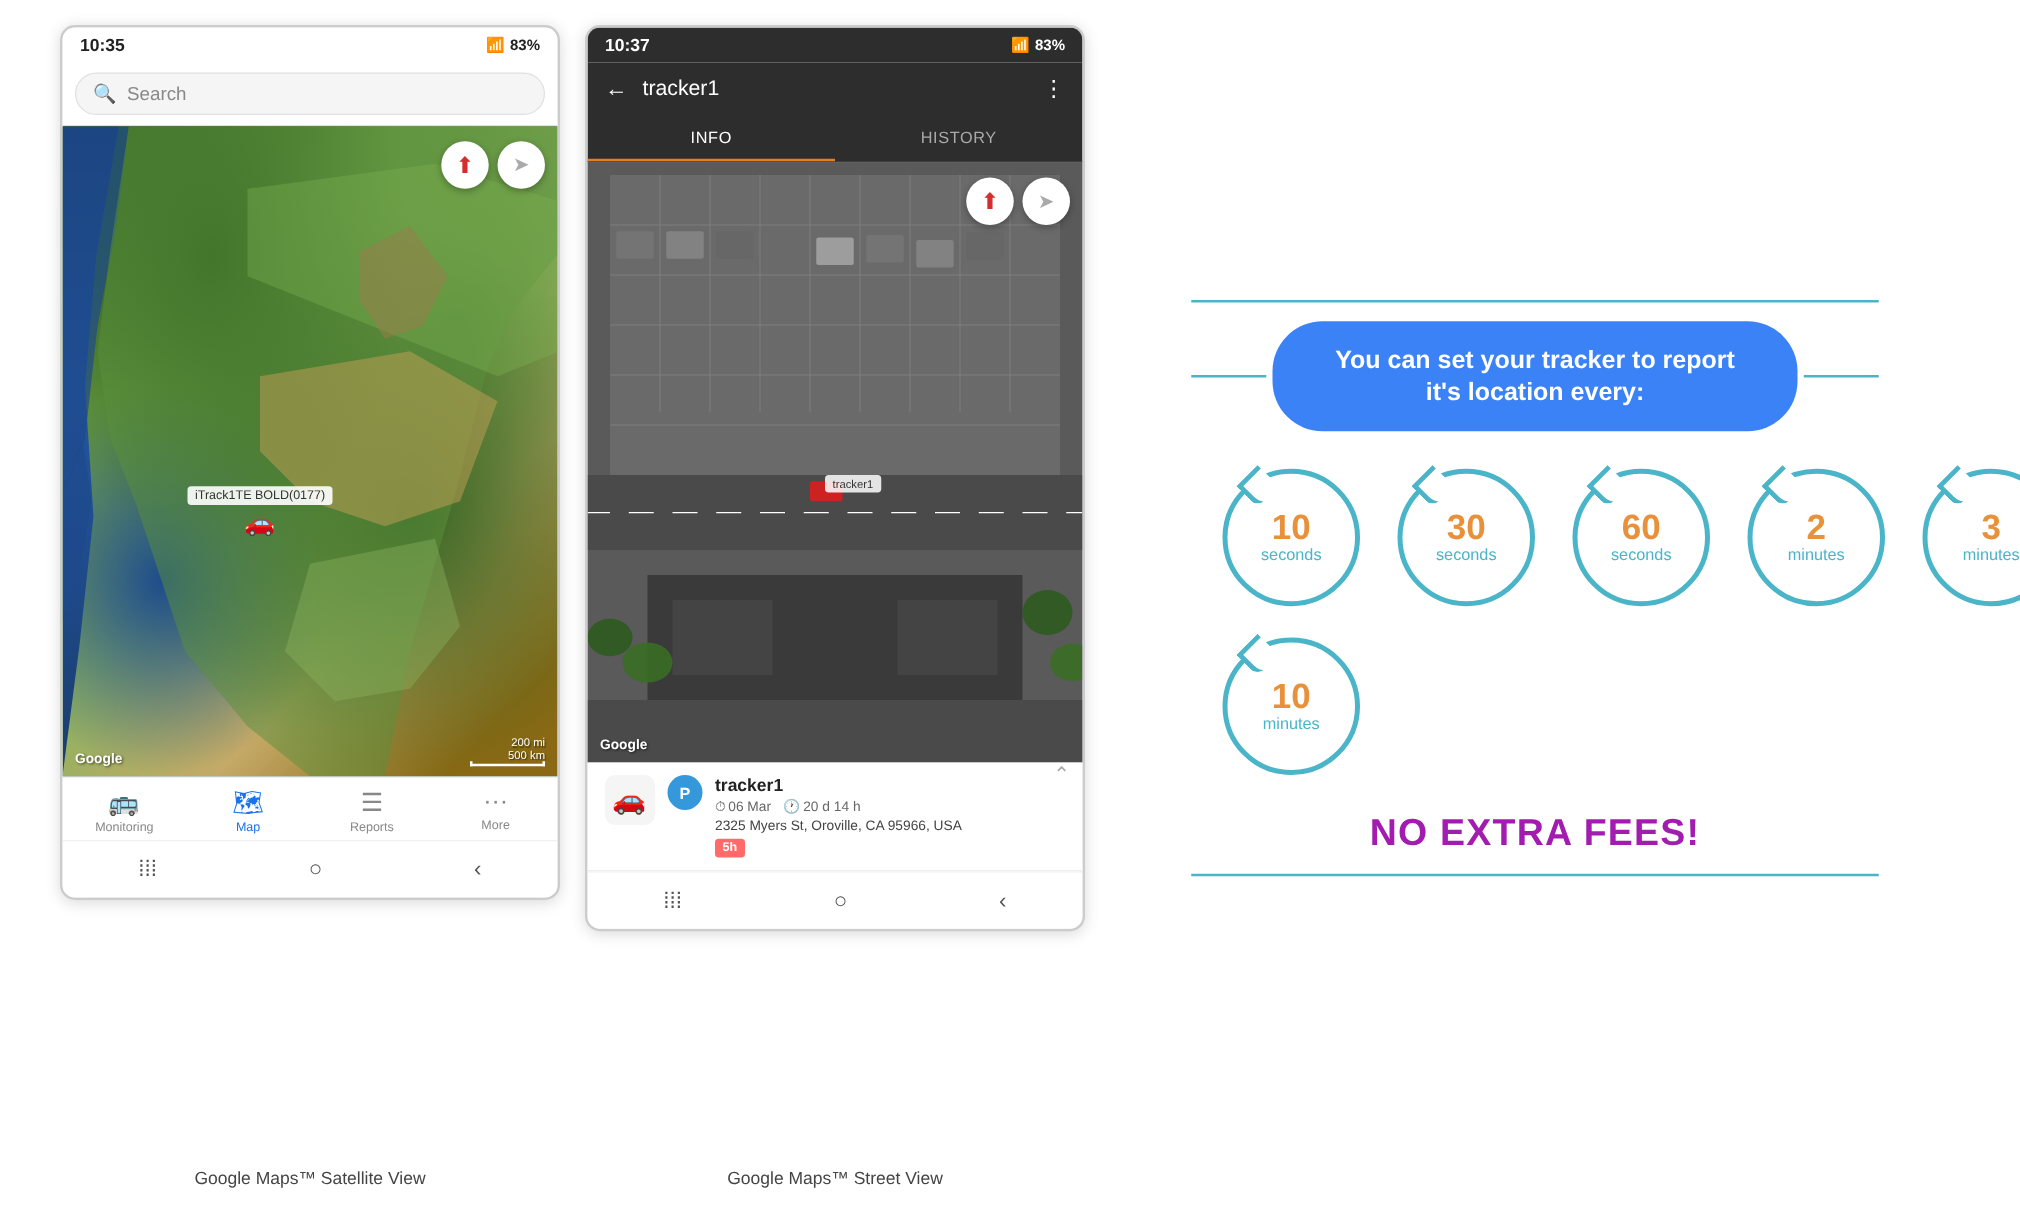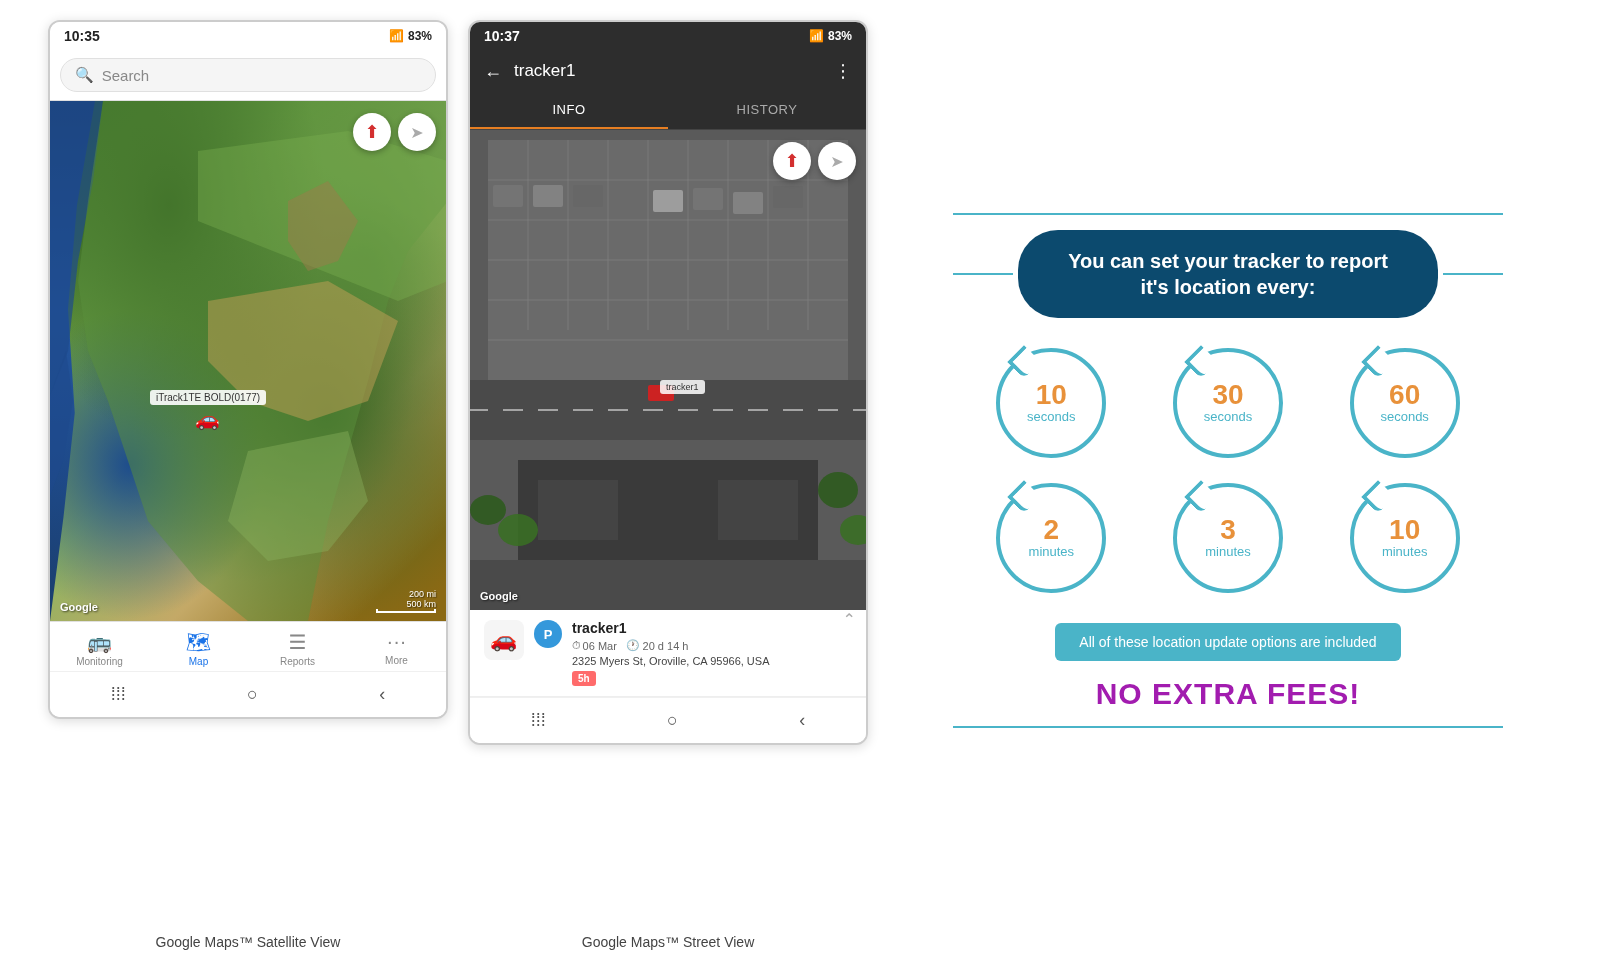--- a/index.html
+++ b/index.html
@@ -394,21 +394,21 @@
       background: #fff;
       padding: 20px 30px;
       display: flex;
       flex-direction: column;
       align-items: center;
       justify-content: center;
       min-height: 900px;
     }
 
     .headline-box {
-      background: #0c4a6e;
+      background: #3b82f6;
       border-radius: 40px;
       padding: 18px 35px;
       text-align: center;
       margin-bottom: 30px;
       max-width: 420px;
       position: relative;
     }
     .headline-box::before, .headline-box::after {
       content: '';
       position: absolute;
@@ -423,21 +423,21 @@
 
     .headline-text {
       color: #fff;
       font-size: 20px;
       font-weight: 700;
       line-height: 1.3;
     }
 
     .circles-grid {
       display: grid;
-      grid-template-columns: repeat(3, 1fr);
+      grid-template-columns: repeat(5, 1fr);
       gap: 25px 30px;
       margin-bottom: 30px;
       width: 100%;
       max-width: 500px;
     }
 
     .circle-item {
       display: flex;
       flex-direction: column;
       align-items: center;
@@ -777,23 +777,20 @@
 
         <div class="circle-item">
           <div class="circle-badge">
             <span class="circle-num">10</span>
             <span class="circle-unit">minutes</span>
           </div>
         </div>
 
       </div>
 
-      <div class="included-box">
-        <span class="included-text">All of these location update options are included</span>
-      </div>
 
       <div class="no-fees-text">NO EXTRA FEES!</div>
 
       <div class="h-line"></div>
     </div>
 
   </div>
 
   <div class="caption-row">
     <div class="caption">Google Maps™ Satellite View</div>

